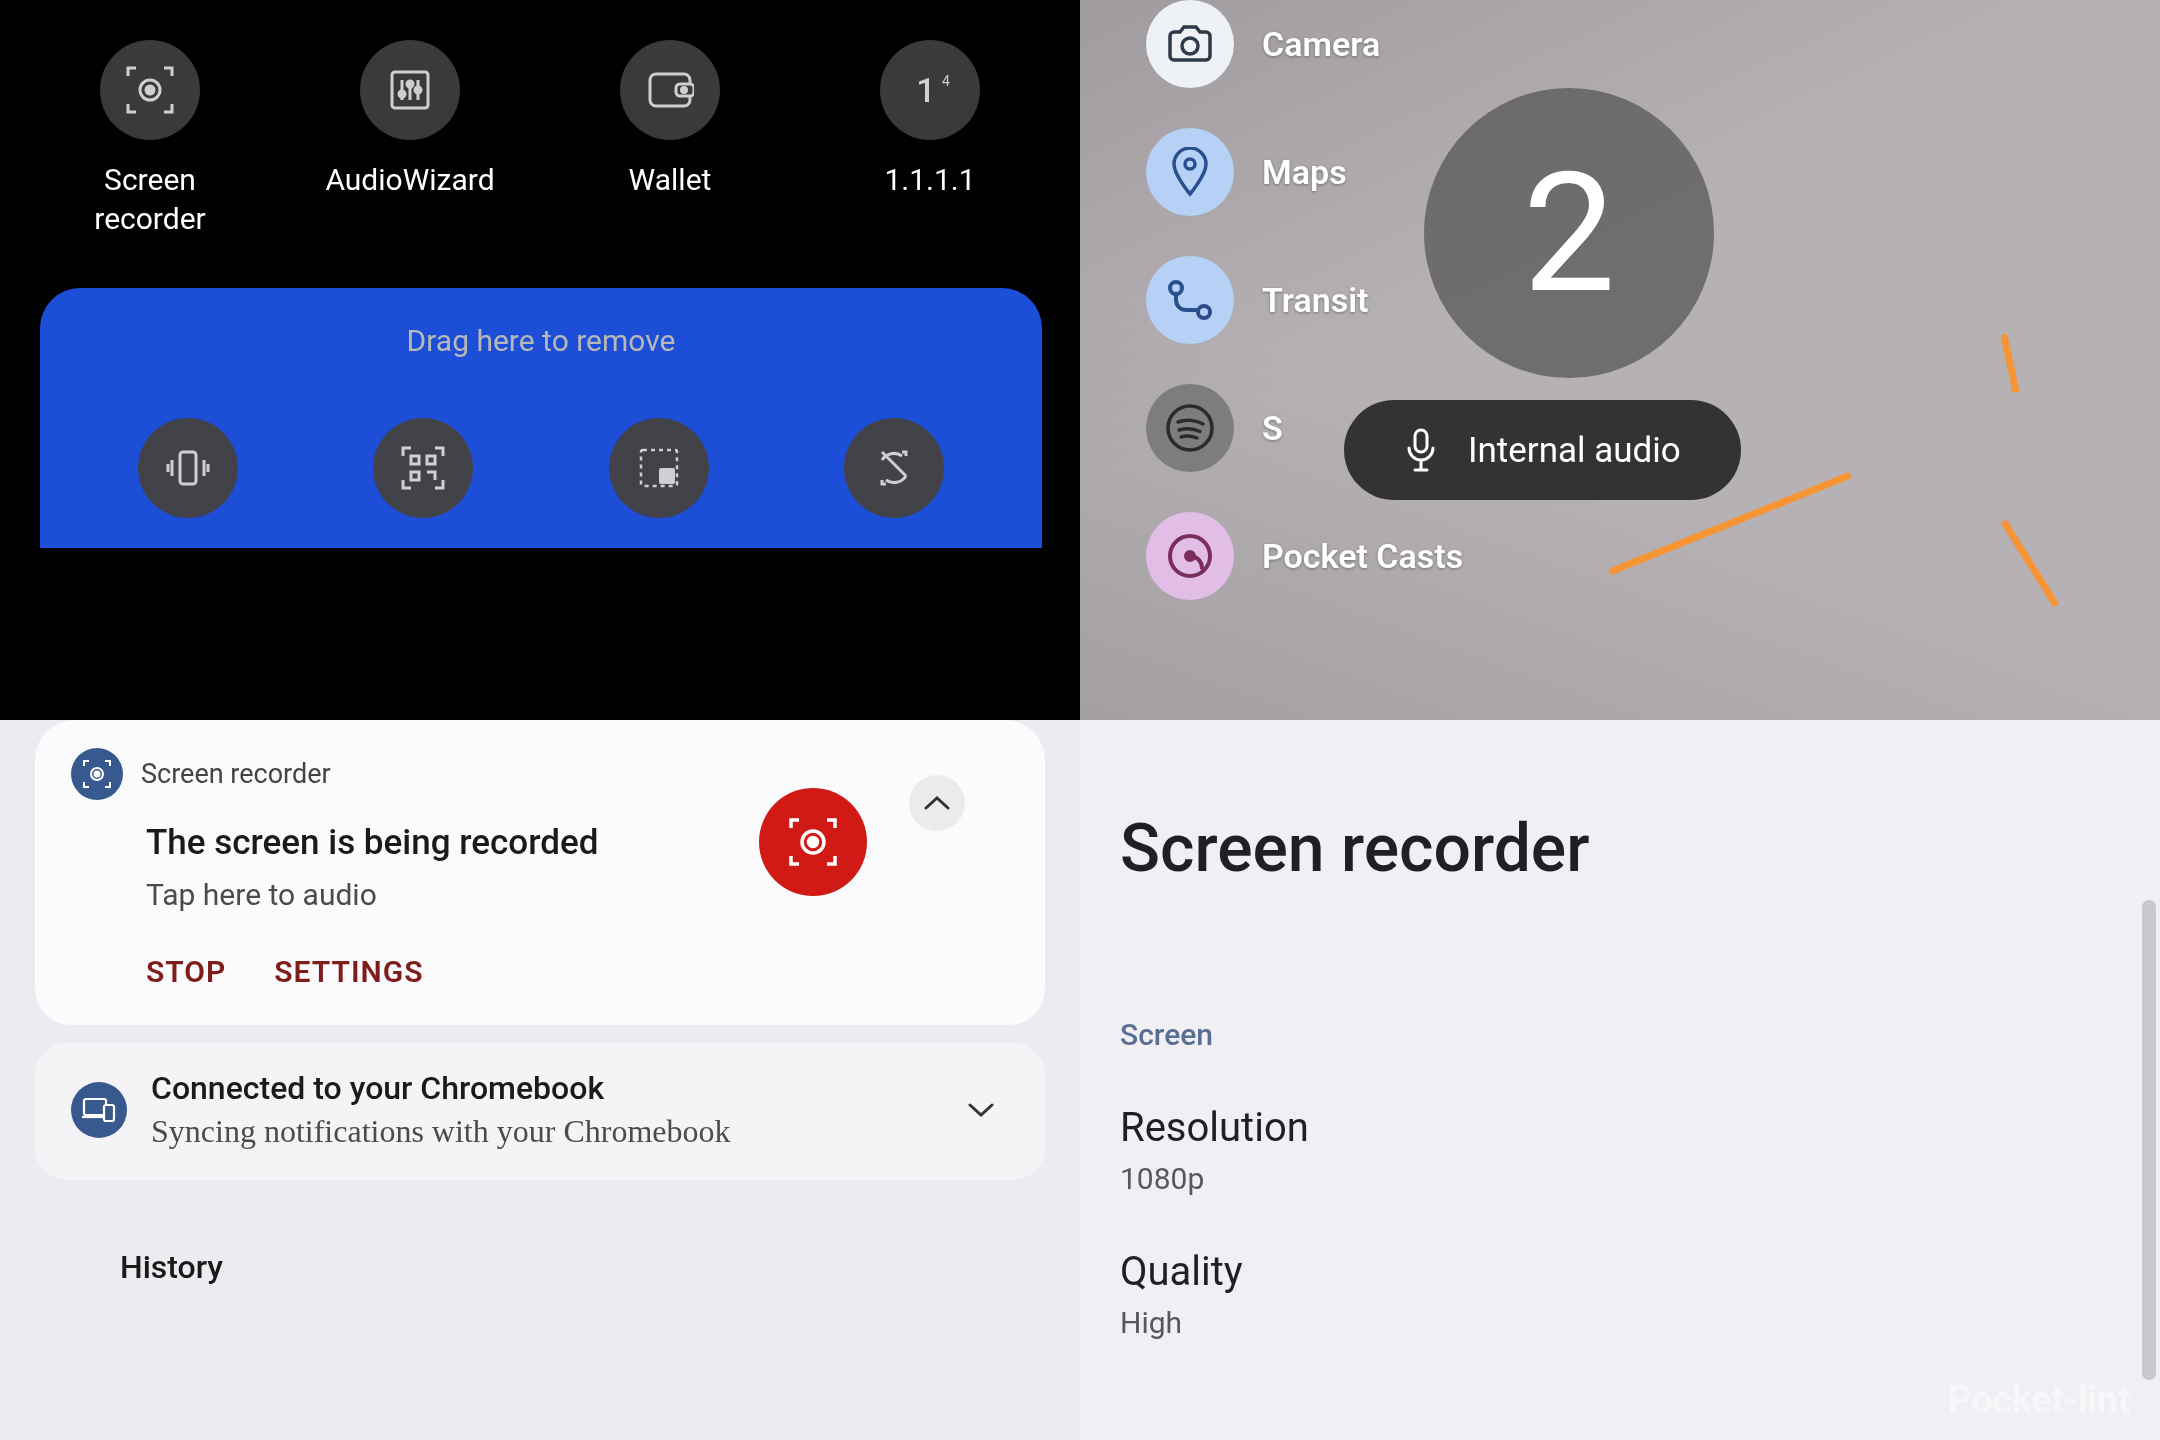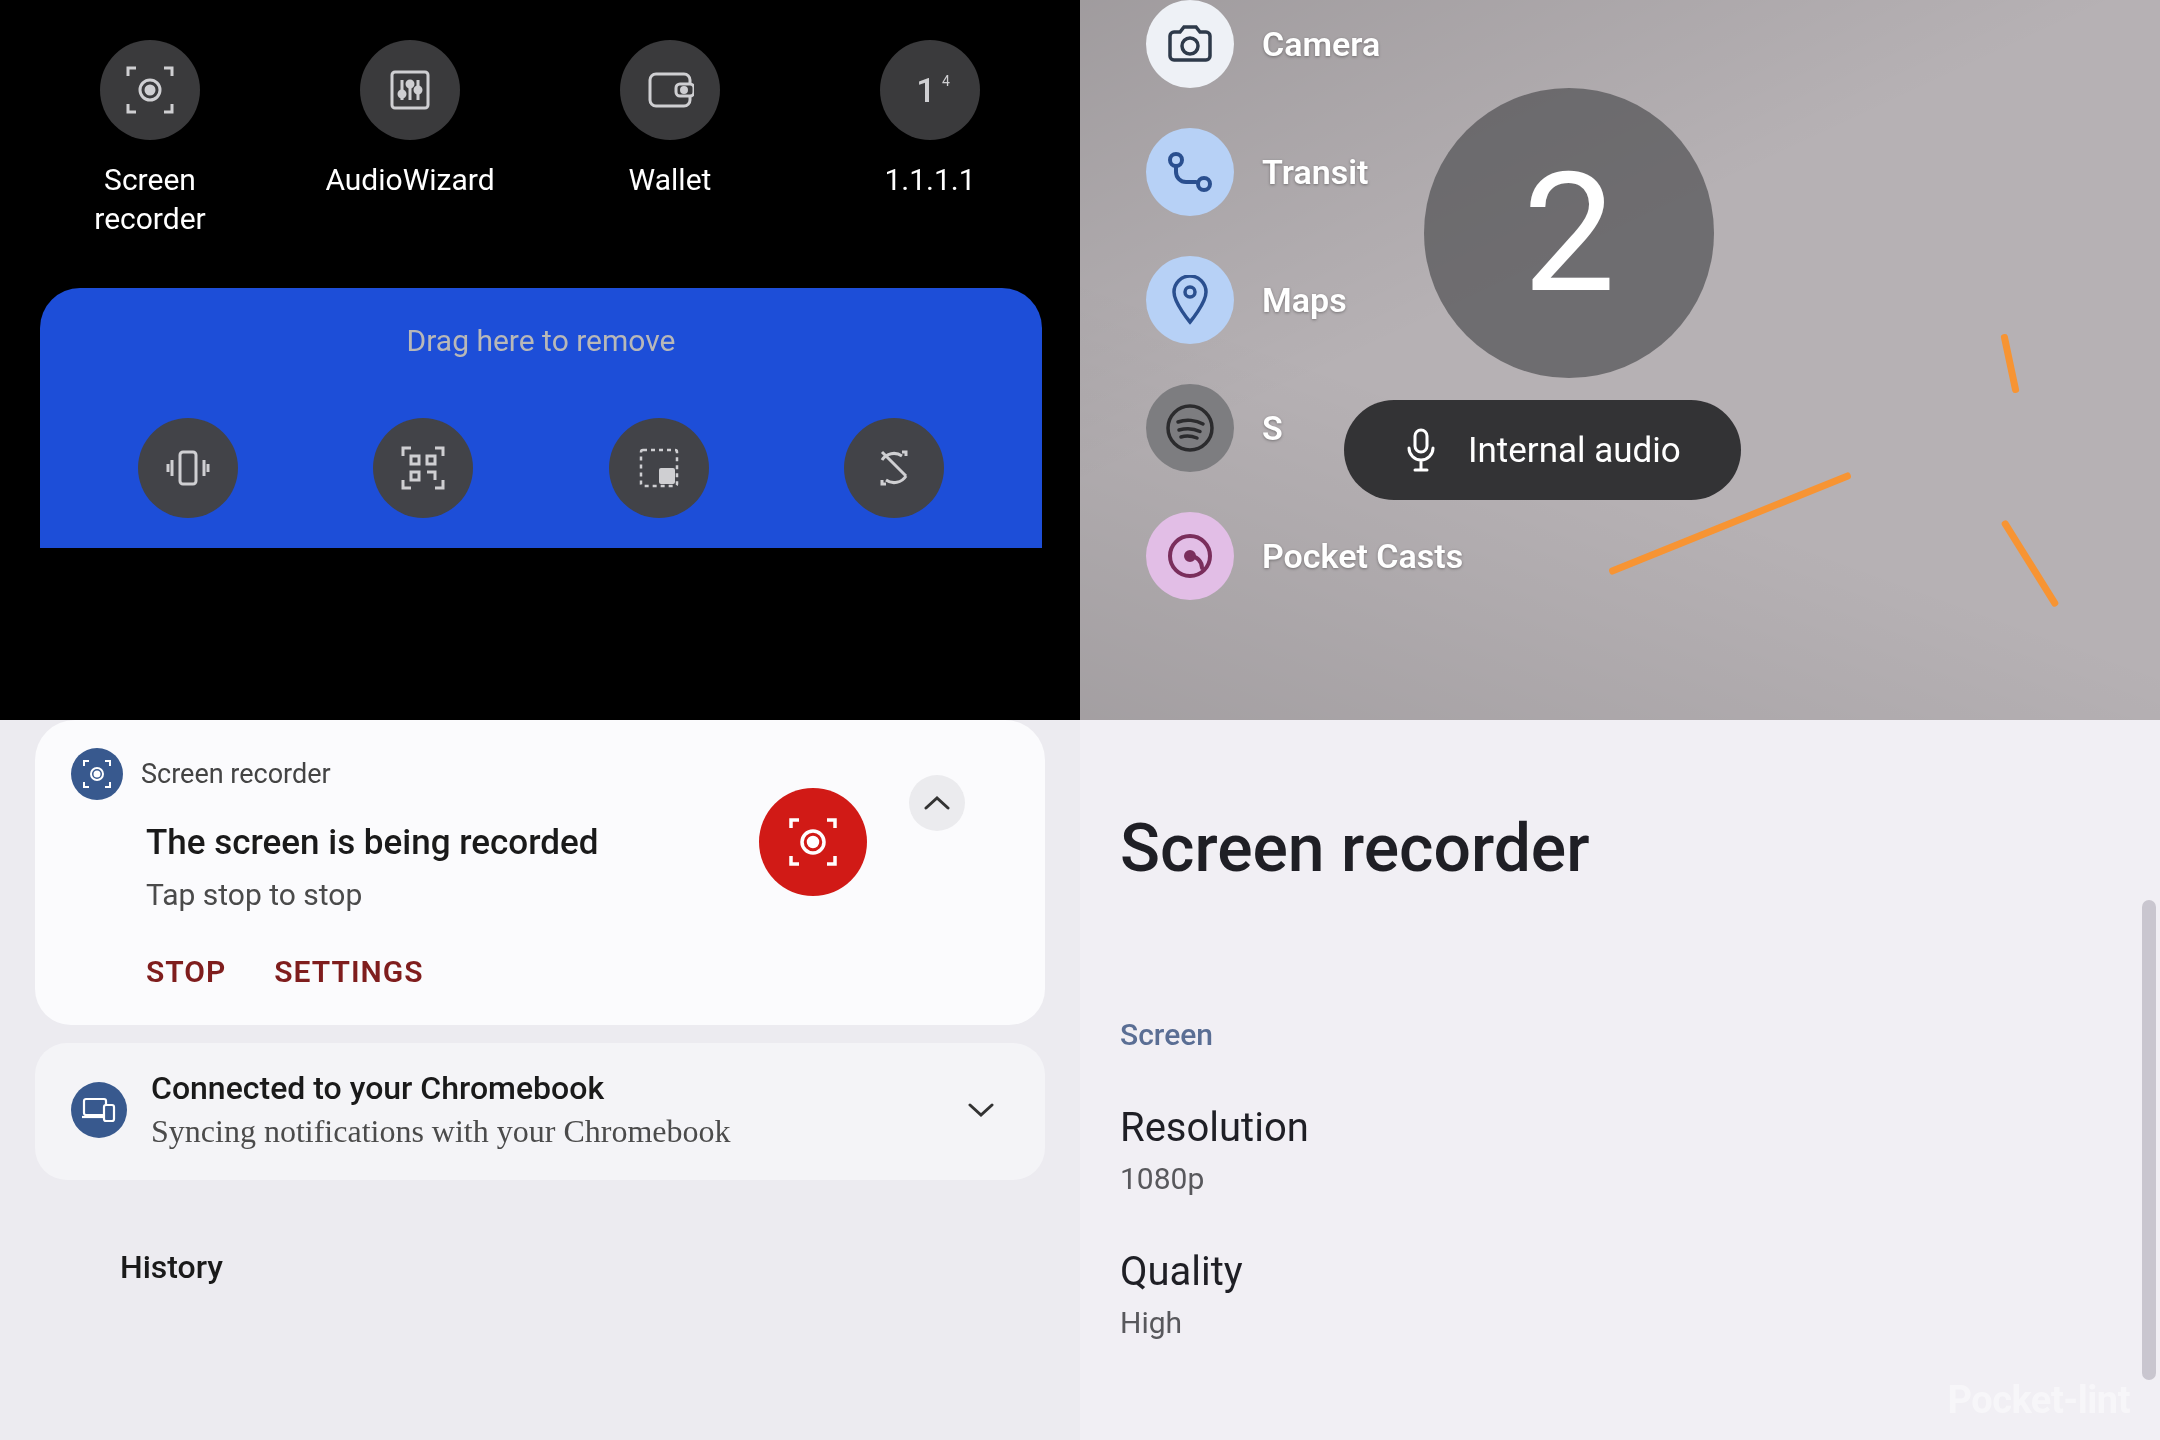--- a/index.html
+++ b/index.html
@@ -173,40 +173,40 @@
             <g stroke="#2e3a4a" stroke-width="3.5" fill="none">
               <path d="M4 12a4 4 0 0 1 4-4h6l4-5h12l4 5h6a4 4 0 0 1 4 4v20a4 4 0 0 1-4 4H8a4 4 0 0 1-4-4z"></path>
               <circle cx="24" cy="22" r="8"></circle>
             </g>
           </svg>
       </div>
       <div class="q2-app-label">Camera</div>
     </div>
     <div class="q2-app">
       <div class="q2-app-icon" style="background:#b7d1f6">
+        <svg width="38" height="50" viewBox="0 0 38 50">
+            <g stroke="#2a4f8f" stroke-width="3.5" fill="none">
+              <path d="M19 47C19 47 3 28 3 17a16 16 0 1 1 32 0c0 11-16 30-16 30z"></path>
+              <circle cx="19" cy="17" r="5"></circle>
+            </g>
+          </svg>
+      </div>
+      <div class="q2-app-label">Maps</div>
+    </div>
+    <div class="q2-app">
+      <div class="q2-app-icon" style="background:#b7d1f6">
         <svg width="48" height="44" viewBox="0 0 48 44">
             <g stroke="#2a4f8f" stroke-width="4" fill="none" stroke-linecap="round">
               <circle cx="10" cy="10" r="6"></circle>
               <circle cx="38" cy="34" r="6"></circle>
               <path d="M10 16v6a10 10 0 0 0 10 10h10"></path>
             </g>
           </svg>
       </div>
       <div class="q2-app-label">Transit</div>
-    </div>
-    <div class="q2-app">
-      <div class="q2-app-icon" style="background:#b7d1f6">
-        <svg width="38" height="50" viewBox="0 0 38 50">
-            <g stroke="#2a4f8f" stroke-width="3.5" fill="none">
-              <path d="M19 47C19 47 3 28 3 17a16 16 0 1 1 32 0c0 11-16 30-16 30z"></path>
-              <circle cx="19" cy="17" r="5"></circle>
-            </g>
-          </svg>
-      </div>
-      <div class="q2-app-label">Maps</div>
     </div>
     <div class="q2-app">
       <div class="q2-app-icon" style="background:#7d7d80">
         <svg width="48" height="48" viewBox="0 0 48 48">
             <circle cx="24" cy="24" r="22" fill="none" stroke="#2b2b2d" stroke-width="3.5"></circle>
             <g stroke="#2b2b2d" stroke-width="3.5" fill="none" stroke-linecap="round">
               <path d="M12 18c8-3 18-2 25 2"></path>
               <path d="M13 26c7-2 15-1.5 21 1.5"></path>
               <path d="M15 33c5-1.5 11-1 16 1"></path>
             </g>
@@ -251,21 +251,21 @@
             <g stroke="#fff" stroke-width="2" fill="none">
               <path d="M2 7V2h5M28 7V2h-5M2 23v5h5M28 23v5h-5"></path>
               <circle cx="15" cy="15" r="6"></circle>
               <circle cx="15" cy="15" r="2.5" fill="#fff"></circle>
             </g>
           </svg>
       </div>
       <div class="n1-appname">Screen recorder</div>
     </div>
     <div class="n1-title">The screen is being recorded</div>
-    <div class="n1-sub">Tap stop to stop</div>
+    <div class="n1-sub">Tap here to audio</div>
     <div class="n1-actions">
       <div class="n1-action">STOP</div>
       <div class="n1-action">SETTINGS</div>
     </div>
     <div class="n1-record">
       <svg width="56" height="56" viewBox="0 0 56 56">
           <g stroke="#fff" stroke-width="3.5" fill="none">
             <path d="M6 14V6h8M50 14V6h-8M6 42v8h8M50 42v8h-8"></path>
             <circle cx="28" cy="28" r="11"></circle>
             <circle cx="28" cy="28" r="4.5" fill="#fff"></circle>

